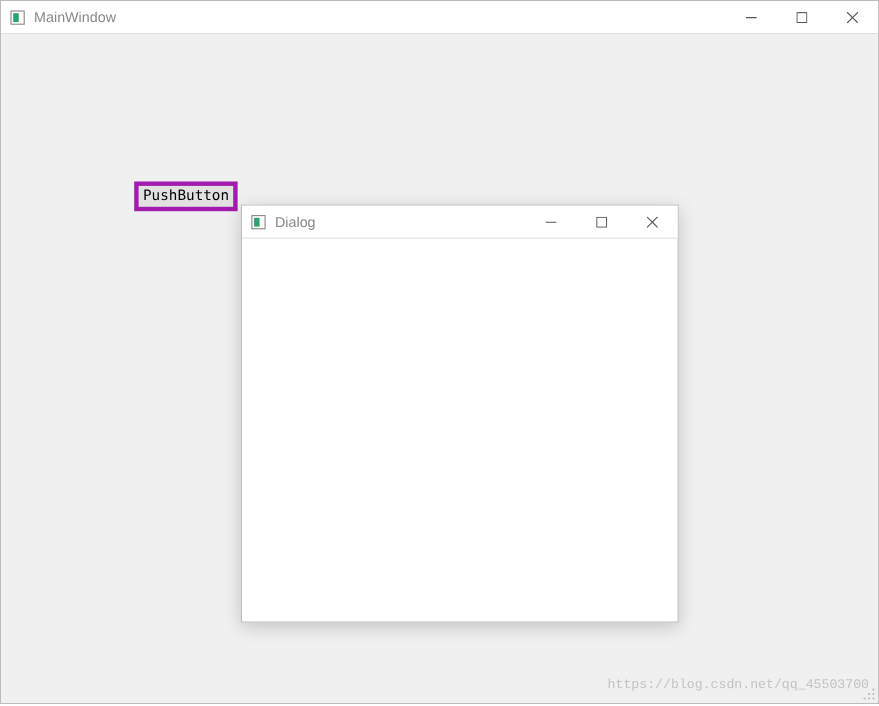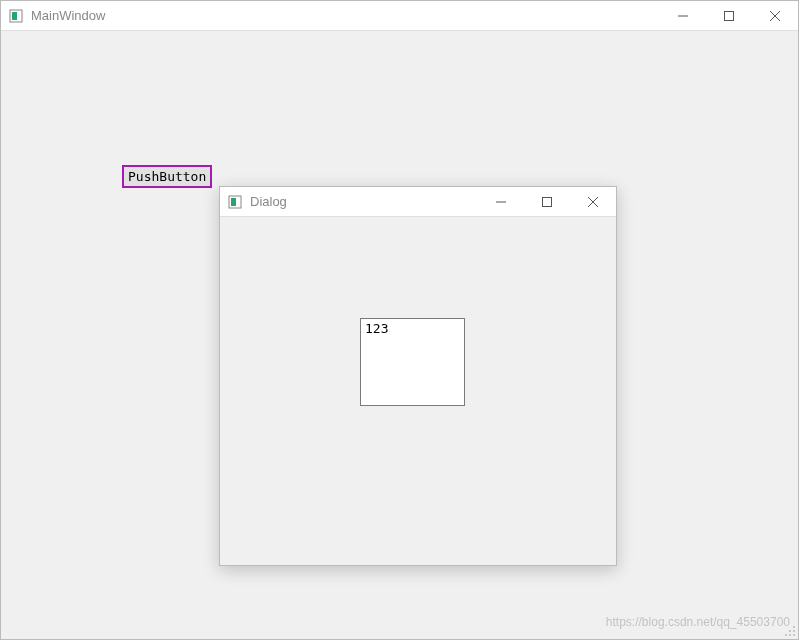--- a/index.html
+++ b/index.html
@@ -56,21 +56,21 @@
       position: absolute;
       top: 30px; left: 0; right: 0; bottom: 0;
       background: #f0f0f0;
     }
     .push-button {
       position: absolute;
       top: 134px;
       left: 121px;
       padding: 2px 4px;
       background: #e1e1e1;
-      border: 2px solid #a21caf;
+      border: 4px solid #a21caf;
       font-family: "SimSun", "NSimSun", monospace, sans-serif;
       font-size: 13px;
       color: #000;
       cursor: pointer;
     }
     .dialog {
       position: absolute;
       top: 155px;
       left: 218px;
       width: 398px;
@@ -99,21 +99,21 @@
       font-family: "SimSun", "NSimSun", monospace, sans-serif;
       font-size: 13px;
       color: #000;
     }
     .watermark {
       position: absolute;
       right: 8px;
       bottom: 10px;
       color: rgba(150,150,150,0.5);
       font-size: 12px;
-      font-family: Liberation Sans, sans-serif;
+      font-family: Liberation Mono, monospace;
     }
     .resize-grip {
       position: absolute;
       right: 2px;
       bottom: 2px;
       width: 12px;
       height: 12px;
       color: #bbb;
     }
   </style>
@@ -175,23 +175,20 @@
               </svg>
           </div>
           <div class="win-btn">
             <svg width="10" height="10" viewBox="0 0 10 10">
                 <line x1="0" y1="0" x2="10" y2="10" stroke="#555" stroke-width="1"></line>
                 <line x1="10" y1="0" x2="0" y2="10" stroke="#555" stroke-width="1"></line>
               </svg>
           </div>
         </div>
       </div>
-      <div class="dialog-client">
-        <div class="text-box">123</div>
-      </div>
     </div>
 
     <div class="watermark">https://blog.csdn.net/qq_45503700</div>
     <div class="resize-grip">
       <svg width="12" height="12" viewBox="0 0 12 12">
         <circle cx="10" cy="2" r="1" fill="#bbb"></circle>
         <circle cx="6" cy="6" r="1" fill="#bbb"></circle>
           <circle cx="10" cy="6" r="1" fill="#bbb"></circle>
         <circle cx="2" cy="10" r="1" fill="#bbb"></circle>
           <circle cx="6" cy="10" r="1" fill="#bbb"></circle>

